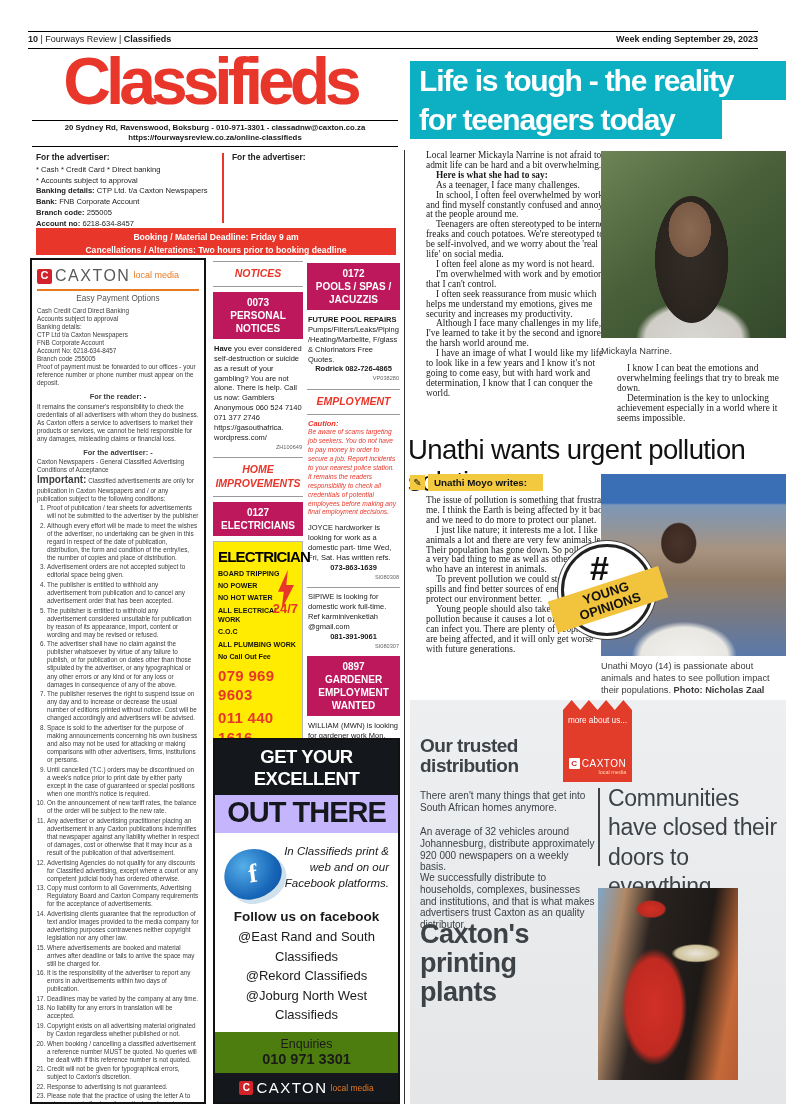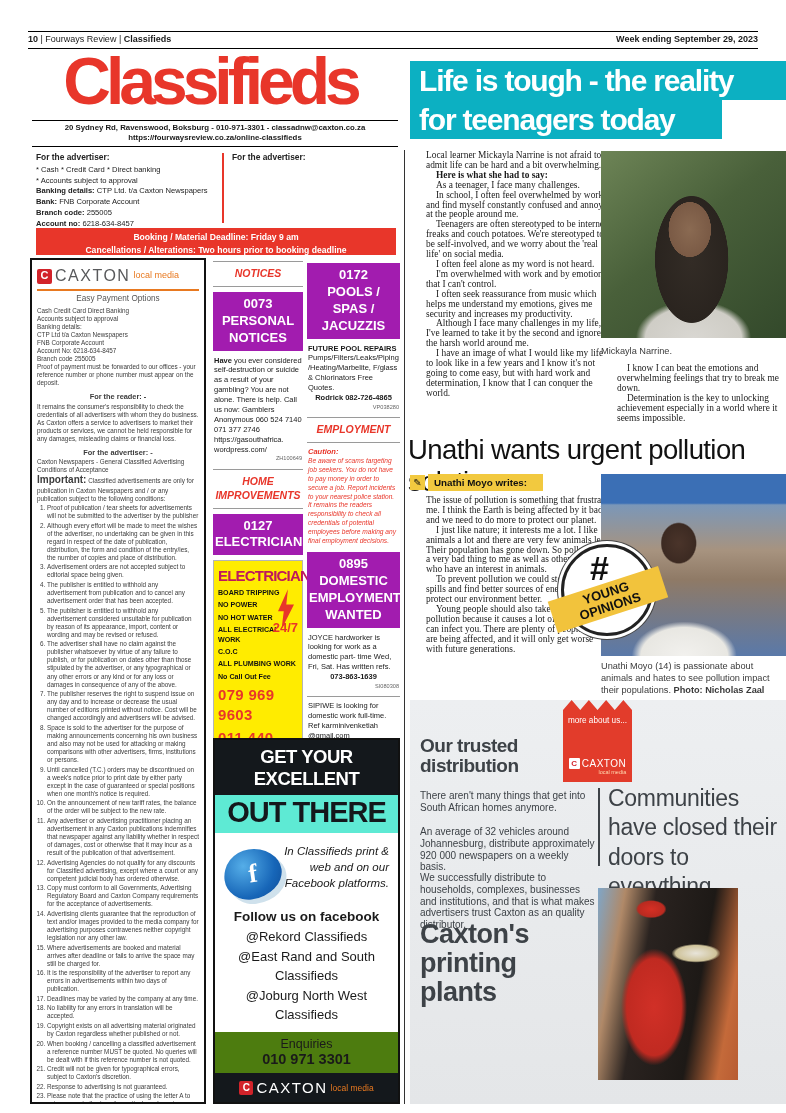--- a/index.html
+++ b/index.html
@@ -34,42 +34,42 @@
   .terms-sub{text-align:center;font-weight:bold;font-size:7.4px;margin:5px 0 1px;}
   #terms ol{margin:1px 0 0;padding-left:10px;}
   #terms li{margin-bottom:1.5px;}
   .imp{font-weight:bold;font-size:10px;}
   
   .cls-col{top:258px;font-size:7.5px;line-height:1.32;}
   #col2{left:213px;width:90px;}
   #col3{left:307px;width:93px;}
   .sec-rule{border-top:1px solid #9a9a9a;margin:3px 0;}
   .sec-head{color:#e8362a;font-weight:bold;font-style:italic;font-size:10.5px;text-align:center;margin:5px 0;}
-  .cat-box{background:#a21caf;color:#fff;text-align:center;font-weight:bold;font-size:13px;
+  .cat-box{background:#be185d;color:#fff;text-align:center;font-weight:bold;font-size:10px;
            padding:4px 2px;margin:5px 0;line-height:1.3;}
   .ad{margin:4px 1px 6px;}
   .lead{font-weight:bold;}
   .code{display:block;text-align:right;font-size:5.6px;color:#666;margin-top:1px;}
   .phone-b{font-weight:bold;text-align:center;}
   .center{text-align:center;}
   .red{color:#e8362a;}
   .caution-t{color:#e8362a;font-style:italic;font-size:6.6px;line-height:1.35;}
   
   .elec{background:#ffec00;border:1px solid #b5b5b5;padding:5px 4px 6px;position:relative;margin:5px 0;}
-  .elec-title{color:#be185d;font-weight:800;font-size:15px;letter-spacing:-0.8px;}
+  .elec-title{color:#000000;font-weight:800;font-size:15px;letter-spacing:-0.8px;}
   .bolt{position:absolute;top:28px;right:8px;width:16px;height:40px;background:#e8362a;
         clip-path:polygon(62% 0,0 55%,36% 55%,22% 100%,100% 38%,52% 38%);}
   .elec-line{font-weight:800;font-size:7.1px;margin:3px 0;color:#111;}
   .elec-247{position:absolute;top:58px;right:4px;color:#e8362a;font-weight:800;font-size:13px;}
   .elec-phone{color:#e8362a;font-weight:800;font-size:15px;letter-spacing:0.3px;margin-top:3px;}
   
   #biz{left:213px;top:738px;width:187px;height:366px;border:2px solid #111;box-sizing:border-box;
        background:#fff;display:flex;flex-direction:column;}
   .biz-bar1{background:#14181c;color:#fff;text-align:center;font-weight:800;font-size:18.5px;padding:6px 0 5px;letter-spacing:-0.5px;}
-  .biz-bar2{background:#5eead4;color:#14181c;text-align:center;font-weight:800;font-size:29px;padding:1px 0 4px;letter-spacing:-1px;}
+  .biz-bar2{background:#c4b5fd;color:#14181c;text-align:center;font-weight:800;font-size:29px;padding:1px 0 4px;letter-spacing:-1px;}
   .biz-mid{display:flex;padding:10px 7px 0;}
   .fb-blob{width:58px;height:50px;flex:none;margin:6px 2px 0;transform:rotate(-8deg);
            background:radial-gradient(circle at 35% 32%,#55aee8,#1766b8 62%,#0d4a94);
            border-radius:48% 52% 58% 42%/55% 48% 52% 45%;display:flex;align-items:center;justify-content:center;
            color:#fff;font-weight:bold;font-size:26px;font-family:"Liberation Serif",serif;
            box-shadow:4px 5px 0 rgba(130,175,205,.38);}
   .biz-tag{flex:1;font-style:italic;font-size:11.5px;text-align:right;line-height:1.4;padding-right:2px;}
   .biz-follow{font-weight:800;text-align:center;font-size:13.5px;margin-top:10px;}
   .biz-handles{text-align:center;font-size:13px;line-height:1.5;margin-top:3px;}
   .biz-enq{background:#4d7c0f;text-align:center;margin-top:auto;padding:5px 0 6px;}
@@ -290,24 +290,20 @@
       <div class="phone-b">Rodrick 082-726-4865</div>
       <span class="code">VP038280</span>
     </div>
     <div class="sec-rule"></div>
     <div class="sec-head">EMPLOYMENT</div>
     <div class="sec-rule"></div>
     <div class="ad">
       <b class="red" style="font-style:italic;">Caution:</b>
       <div class="caution-t">Be aware of scams targeting job seekers. You do not have to pay money in order to secure a job. Report incidents to your nearest police station. It remains the readers responsibility to check all credentials of potential employees before making any final employment decisions.</div>
     </div>
-    <div class="cat-box">
-      <div>0895</div>
-      <div>DOMESTIC EMPLOYMENT WANTED</div>
-    </div>
     <div class="ad">
       <span>JOYCE hardworker is looking for work as a domestic part- time Wed, Fri, Sat. Has written refs.</span>
       <div class="phone-b">073-863-1639</div>
       <span class="code">SI080308</span>
     </div>
     <div class="sec-rule"></div>
     <div class="ad">
       <span>SIPIWE is looking for domestic work full-time. Ref karminivenketiah @gmail.com</span>
       <div class="phone-b">081-391-9061</div>
       <span class="code">SI080307</span>
@@ -326,22 +322,22 @@
 
   <div class="abs" id="biz">
     <div class="biz-bar1">GET YOUR EXCELLENT</div>
     <div class="biz-bar2">OUT THERE</div>
     <div class="biz-mid">
       <div class="fb-blob">f</div>
       <div class="biz-tag">In Classifieds print &amp; web and on our Facebook platforms.</div>
     </div>
     <div class="biz-follow">Follow us on facebook</div>
     <div class="biz-handles">
+        <div>@East Rand and South Classifieds</div>
         <div>@Rekord Classifieds</div>
-        <div>@East Rand and South Classifieds</div>
         <div>@Joburg North West Classifieds</div>
       </div>
     <div class="biz-enq">
       <div class="biz-enq-l">Enquiries</div>
       <div class="biz-enq-p">010 971 3301</div>
     </div>
     <div class="biz-cax">
       <span class="c-tile" style="width:14px;height:14px;font-size:10px;">C</span>
       <span class="cax-word">CAXTON</span>
       <span class="cax-tag">local media</span>

